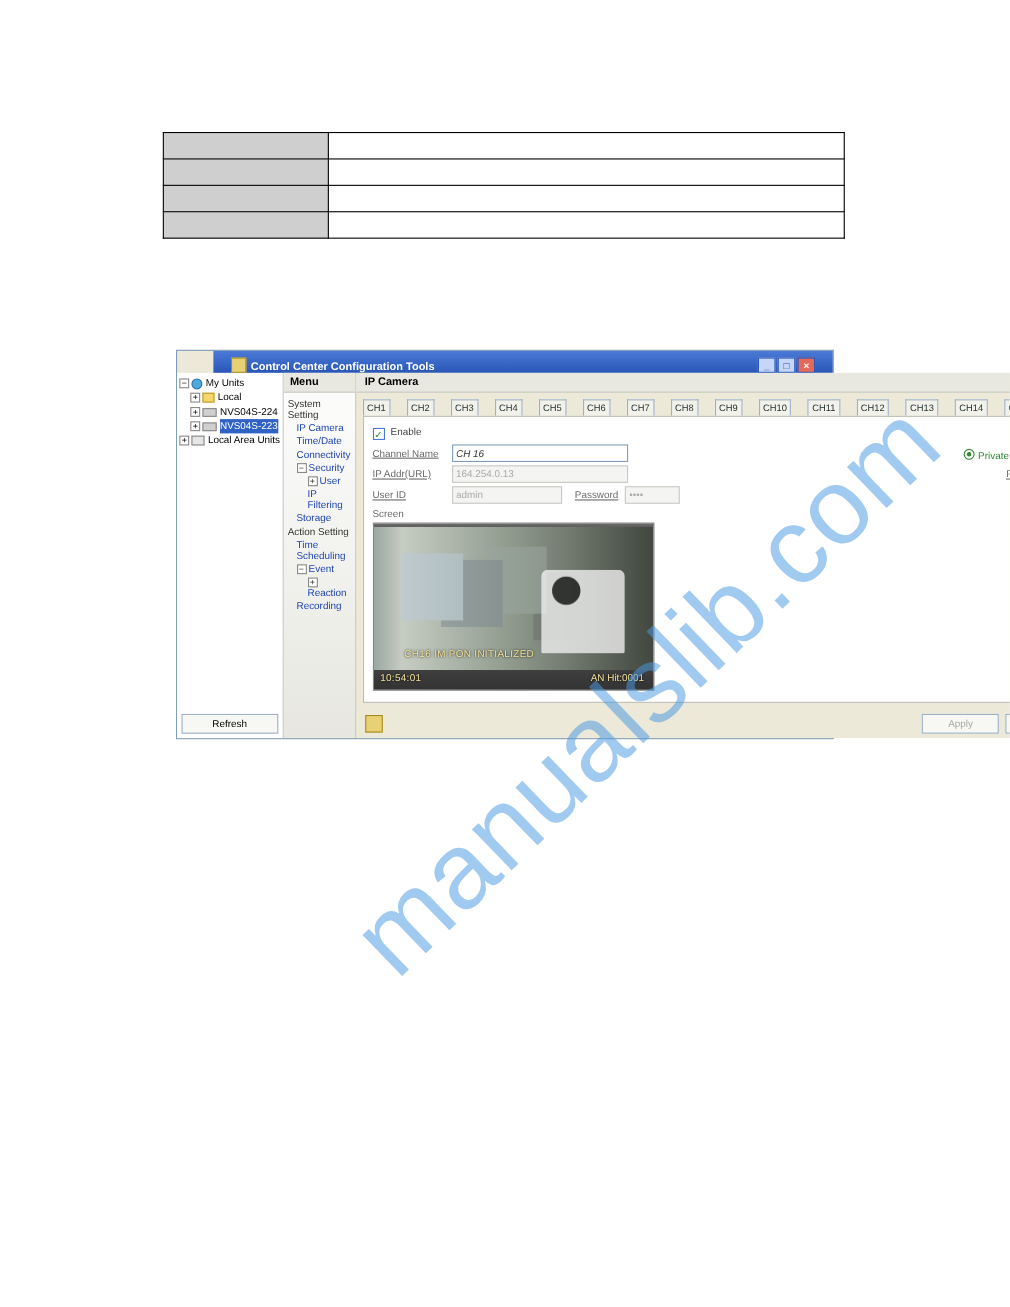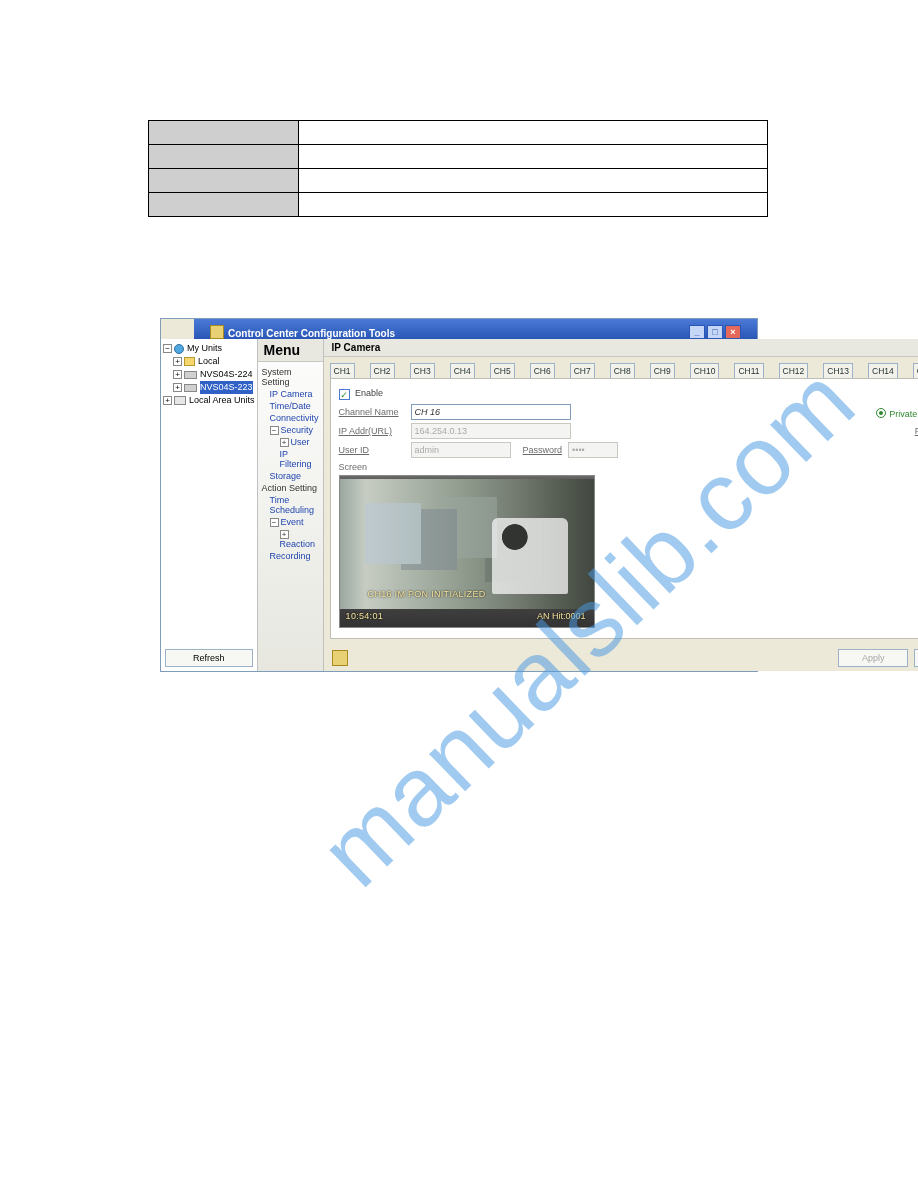--- a/index.html
+++ b/index.html
@@ -112,21 +112,21 @@
   
   .menucol {
     width: 96px;
     background: linear-gradient(#fdfdfd,#e7e7e0);
     border-right: 1px solid #c0c0c0;
     padding: 0;
   }
   .menucol .hdr {
     background: #e8e8e0;
     font-weight: bold;
-    font-size: 14px;
+    font-size: 10px;
     padding: 3px 6px;
     border-bottom: 1px solid #c8c8c0;
   }
   .menulist { padding: 4px 4px; font-size: 9px; color: #2046b0; }
   .menulist .grp { color: #333; font-size: 9px; }
   .menulist .item { padding: 1px 0; cursor: default; }
   .menulist .i1 { padding-left: 8px; }
   .menulist .i2 { padding-left: 18px; }
   .menulist .plus {
     width: 9px; height: 9px;

